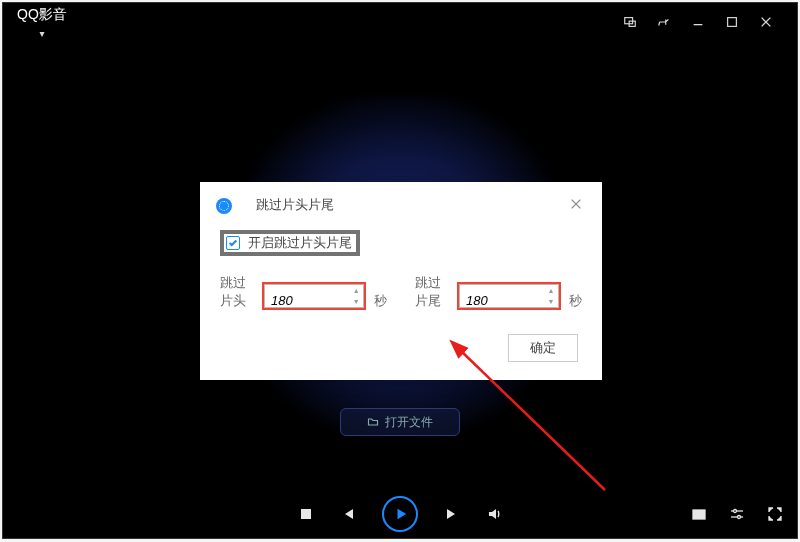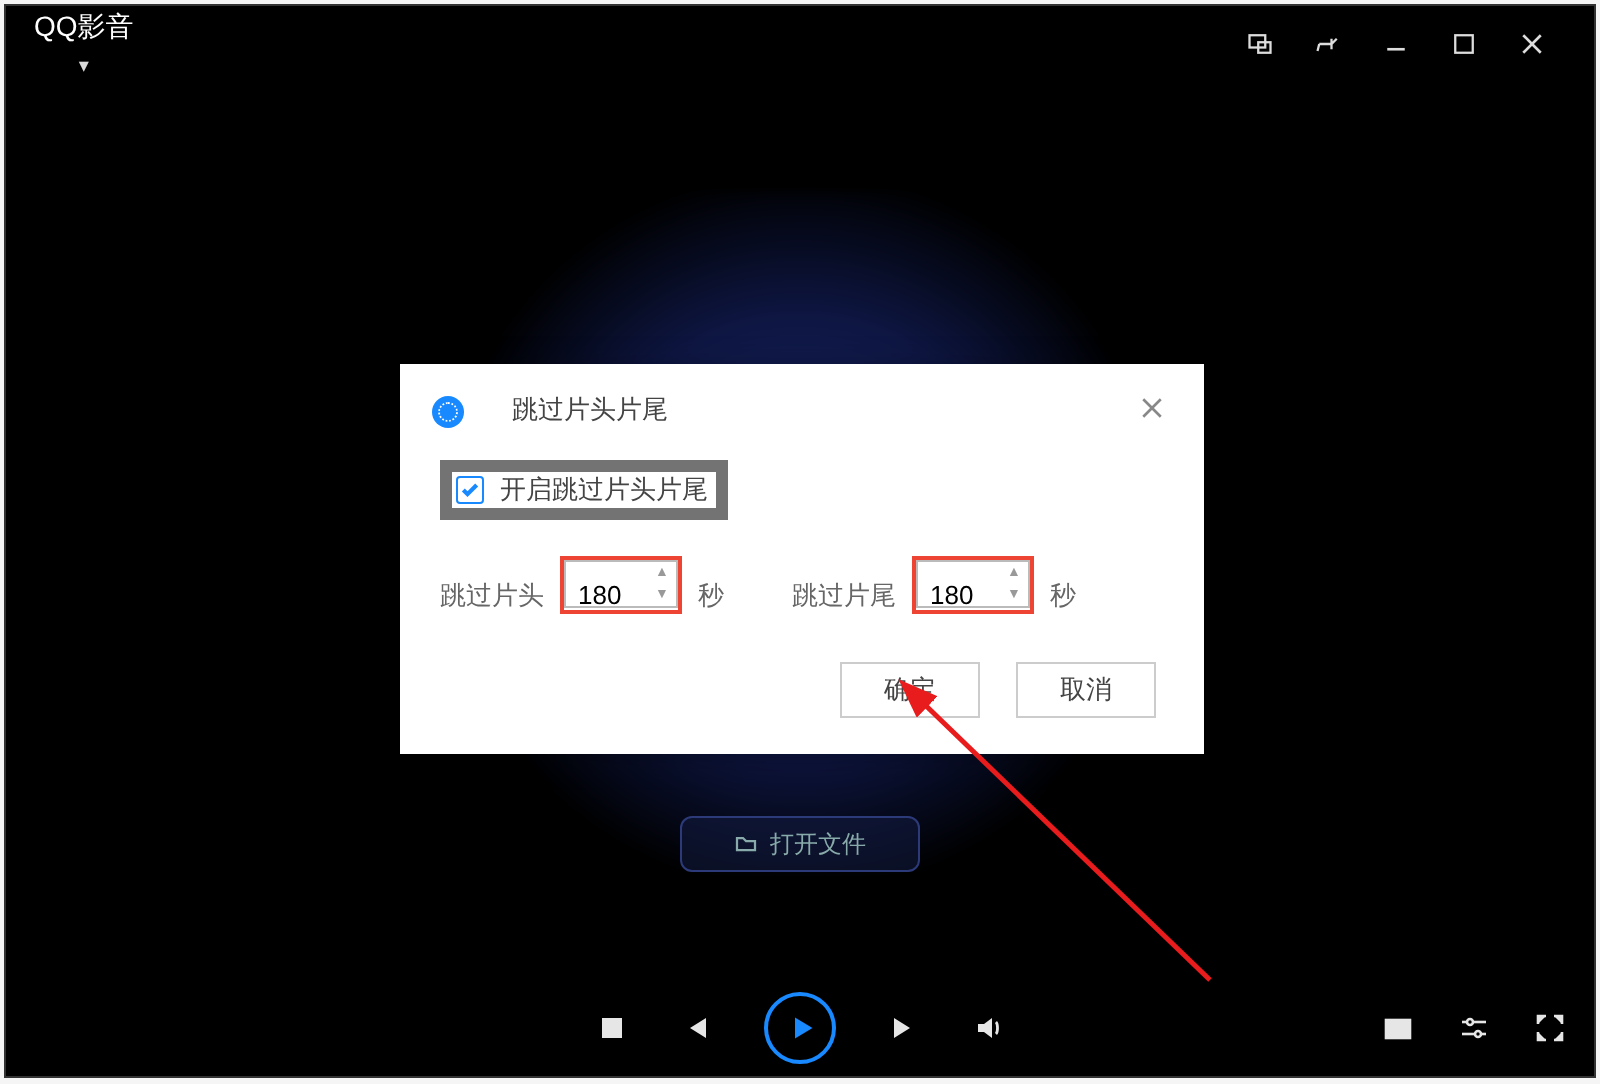--- a/index.html
+++ b/index.html
@@ -151,21 +151,21 @@
       color: #888;
     }
     .dialog-head .close-x svg { width: 14px; height: 14px; }
     .dialog-body { padding: 8px 20px 14px; }
     .checkbox-row {
       display: flex;
       align-items: center;
       gap: 6px;
       width: fit-content;
       padding: 0 4px 0 0;
-      border: 6px solid #737373;
+      border: 4px solid #737373;
       margin-bottom: 18px;
     }
     .checkbox {
       width: 14px; height: 14px;
       border: 1px solid #1989ff;
       border-radius: 2px;
       display: flex; align-items: center; justify-content: center;
       margin: 2px;
     }
     .checkbox svg { width: 10px; height: 10px; stroke: #1989ff; stroke-width: 2.5; fill: none; }
@@ -174,25 +174,26 @@
       align-items: flex-end;
       gap: 8px;
       color: #666;
     }
     .num-wrap {
       position: relative;
       border: 2px solid #e43;
       padding: 0;
     }
     .num-input {
-      width: 57px; height: 24px;
+      width: 100px; height: 24px;
       border: 1px solid #bbb;
       padding: 10px 16px 0 6px;
       font-size: 13px;
       outline: none;
+      font-style: italic;
     }
     .spin {
       position: absolute;
       right: 2px; top: 1px;
       width: 12px;
       display: flex; flex-direction: column;
       height: 22px;
     }
     .spin div {
       flex: 1;
@@ -365,21 +366,20 @@
         <div class="spin">
           <div>▲</div>
           <div>▼</div>
         </div>
       </div>
       <span>秒</span>
     </div>
   </div>
   <div class="dialog-foot">
     <button class="dlg-btn">确定</button>
-    <button class="dlg-btn">取消</button>
   </div>
 </div>
 
 <svg class="arrow">
   <defs>
     <marker id="ah" markerWidth="10" markerHeight="10" refX="2" refY="3" orient="auto">
       <path d="M0,0 L0,6 L8,3 z" fill="#e81c1c"></path>
     </marker>
   </defs>
   <line x1="605" y1="490" x2="460" y2="350" stroke="#e81c1c" stroke-width="2.5" marker-end="url(#ah)"></line>

